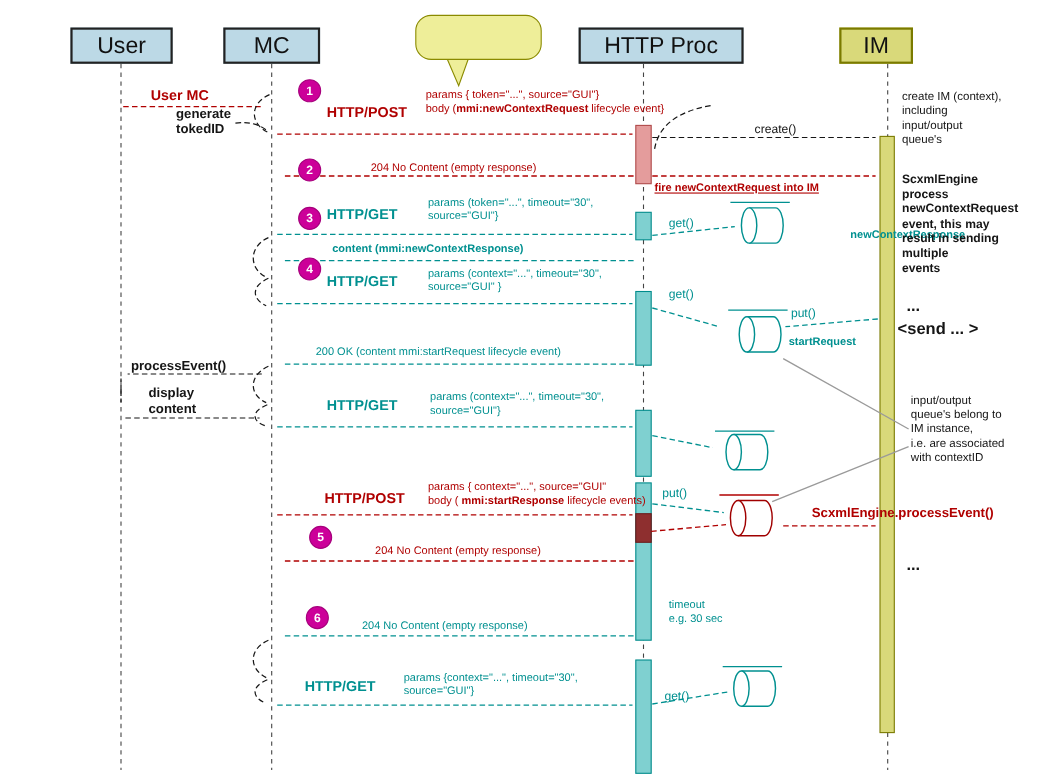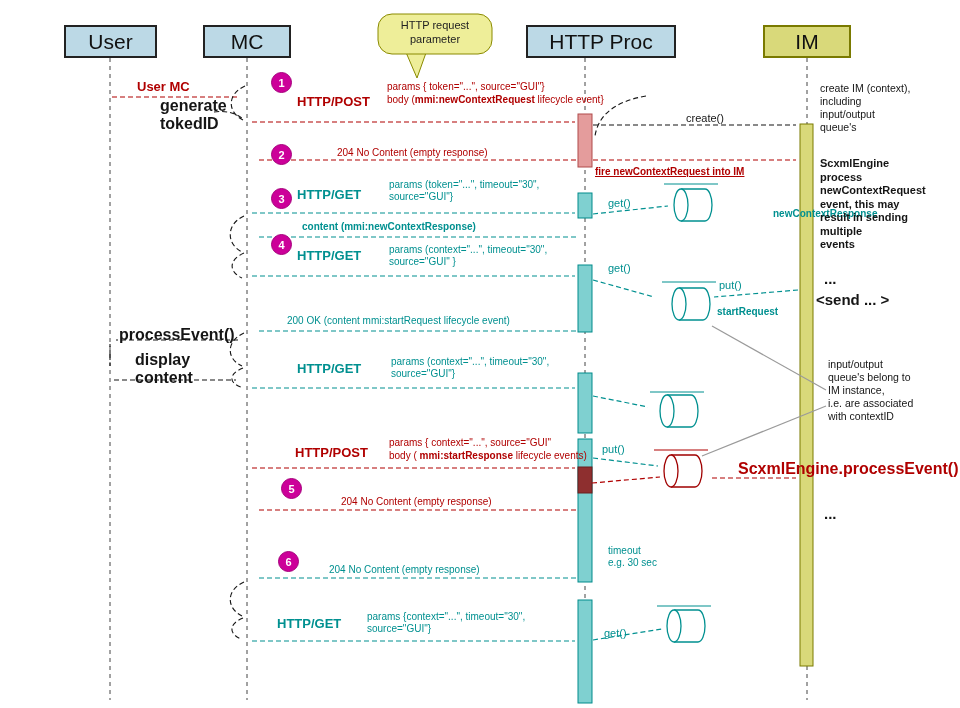--- a/index.html
+++ b/index.html
@@ -9,21 +9,21 @@
   .actor{position:absolute;height:33px;display:flex;align-items:center;justify-content:center;
          font-size:21px;color:#111;background:#bcd9e6;border:2px solid #222;box-sizing:border-box;}
   .actor.im{background:#d9d97a;border:2px solid #7a7a00;}
   .step{position:absolute;width:19px;height:19px;border-radius:50%;background:#cc0099;
         border:1px solid #a6007c;color:#fff;font-weight:bold;font-size:11px;
         display:flex;align-items:center;justify-content:center;}
   .lbl{position:absolute;white-space:nowrap;color:#151515;line-height:1.15;}
   .red{color:#b00000;} .teal{color:#009090;}
   .b{font-weight:bold;} .i{}
   .s10{font-size:10px;} .s10-5{font-size:10.5px;} .s11{font-size:11px;}
-  .s12{font-size:16px;} .s13{font-size:13px;} .s15{font-size:15px;}
+  .s12{font-size:12px;} .s13{font-size:13px;} .s15{font-size:15px;}
   .callout-text{position:absolute;left:378px;top:19px;width:114px;text-align:center;
                 font-size:11px;color:#222;line-height:1.25;}
   svg line,svg path{fill:none;}
   .life{stroke:#444;stroke-width:1;stroke-dasharray:4 4;}
   .kblack{stroke:#151515;stroke-width:1.1;}
   .kred{stroke:#b00000;stroke-width:1.2;}
   .kteal{stroke:#009090;stroke-width:1.2;}
   .kgray{stroke:#9a9a9a;stroke-width:1.2;}
   .dash{stroke-dasharray:5 3;}
 </style>
@@ -155,28 +155,24 @@
 
   <div class="actor" style="left:203px;top:25px;width:88px;">
       <span>MC</span>
     </div>
   <div class="actor" style="left:64px;top:25px;width:93px;">
       <span>User</span>
     </div>
   <div class="actor" style="left:514px;top:25px;width:150px;margin-left:12px;">
       <span>HTTP Proc</span>
     </div>
-  <div class="actor im" style="left:763px;top:25px;width:88px;align-items:center;">
+  <div class="actor im" style="left:763px;top:25px;width:67px;align-items:center;">
       <span>IM</span>
     </div>
 
-  <div class="callout-text">
-    <div>HTTP request</div>
-    <div>parameter</div>
-  </div>
 
   <div class="step" style="left:271px;top:72px;">1</div>
   <div class="step" style="left:271px;top:144px;">2</div>
   <div class="step" style="left:271px;top:188px;">3</div>
   <div class="step" style="left:271px;top:234px;">4</div>
   <div class="step" style="left:281px;top:478px;">5</div>
   <div class="step" style="left:278px;top:551px;">6</div>
 
   <div class="lbl red b s13" style="left:137px;top:80px;">User MC</div>
   <div class="lbl b s12" style="left:160px;top:97px;">

